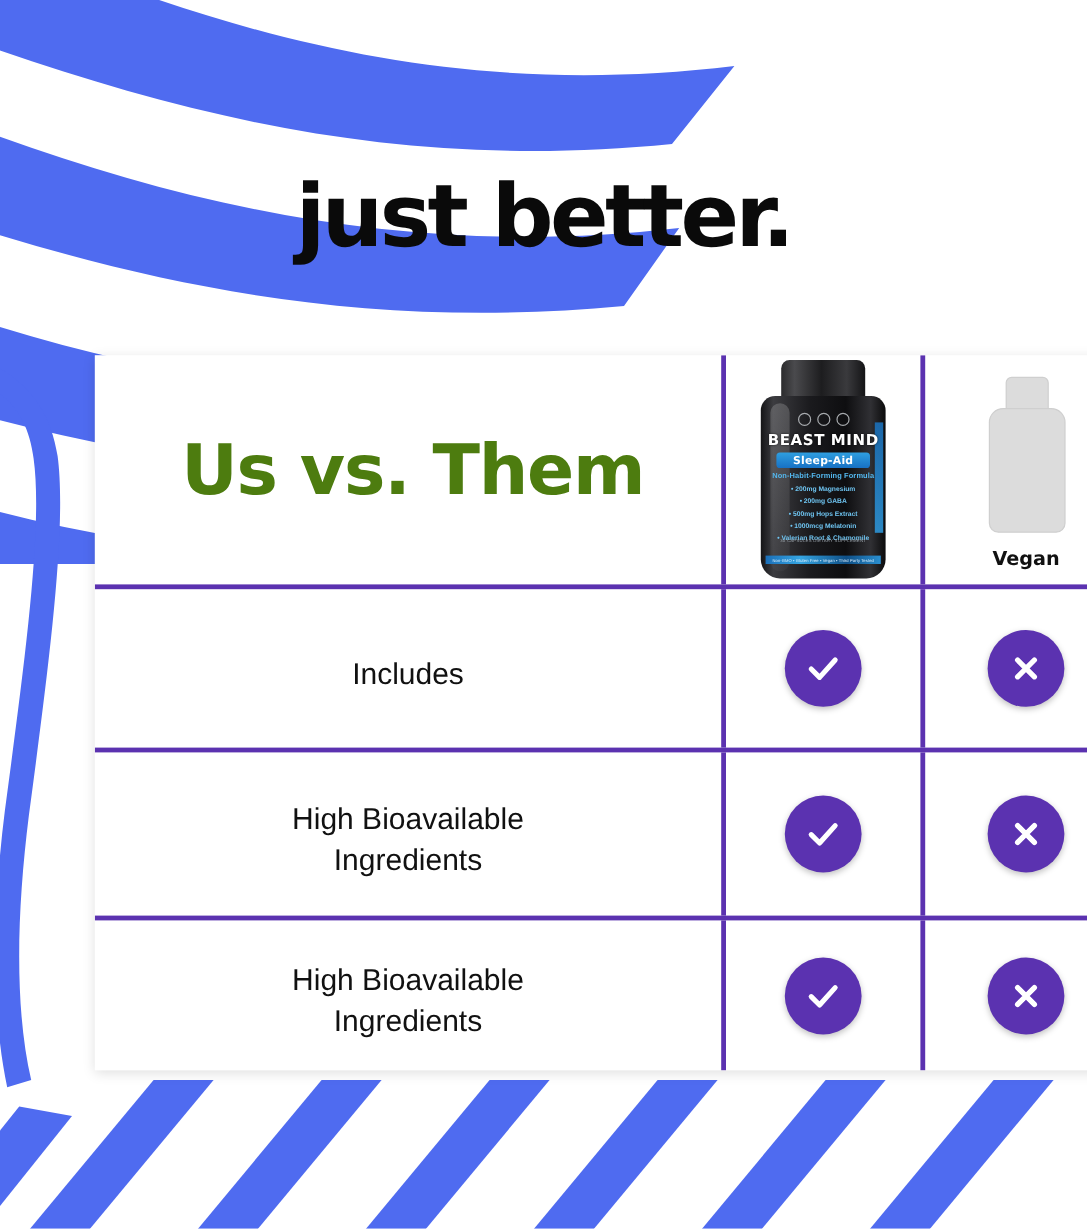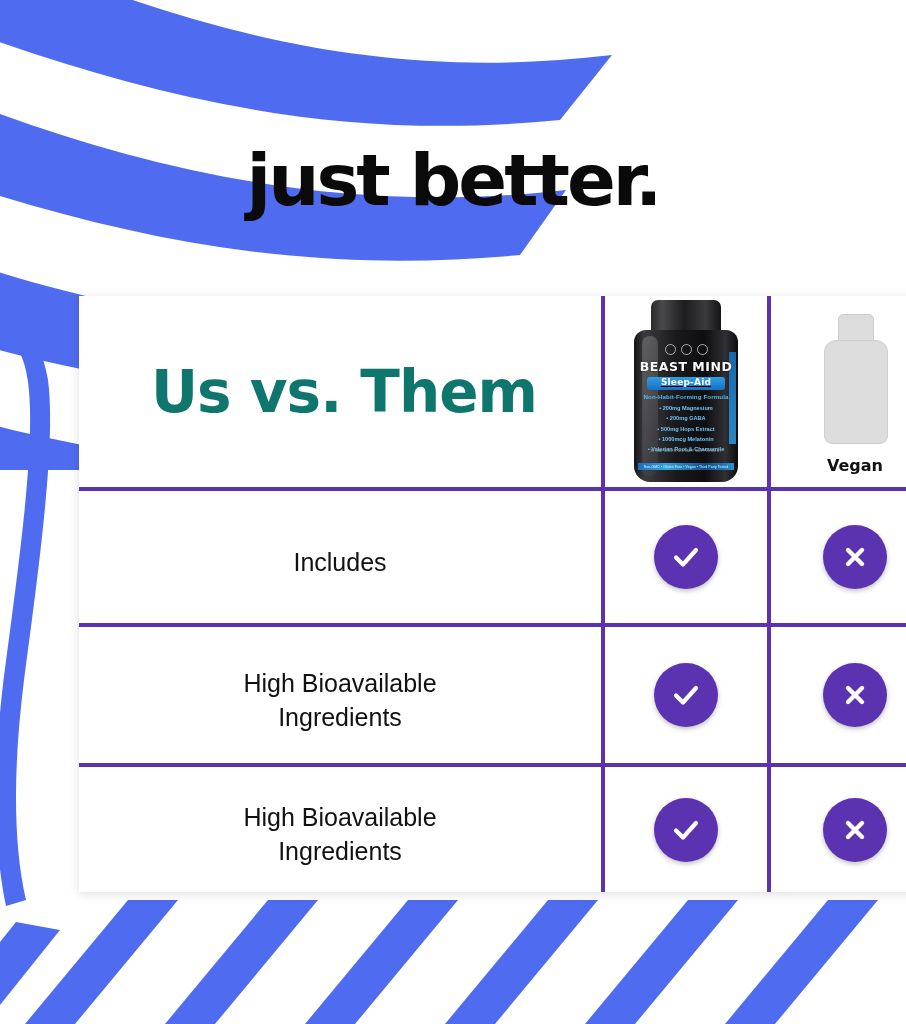--- a/index.html
+++ b/index.html
@@ -47,21 +47,21 @@
   .trow.r2{height:140px;border-top:4px solid #5B32B0;}
   .trow.r3{height:129px;border-top:4px solid #5B32B0;}
 
   .c-label{width:522px;display:flex;align-items:center;justify-content:center;box-sizing:border-box;}
   .c-us{width:166px;display:flex;align-items:center;justify-content:center;
         border-left:4px solid #5B32B0;box-sizing:border-box;position:relative;}
   .c-them{flex:1;display:flex;align-items:center;justify-content:center;
         border-left:4px solid #5B32B0;box-sizing:border-box;position:relative;}
 
   .title{
-    font-size:58px;font-weight:bold;color:#0f766e;letter-spacing:-1px;
+    font-size:58px;font-weight:bold;color:#4d7c0f;letter-spacing:-1px;
     font-family:"DejaVu Sans","Liberation Sans",sans-serif;
     text-align:center;width:100%;padding-left:8px;box-sizing:border-box;
   }
   .feature{
     font-size:25px;color:#111;text-align:center;line-height:1.35;
     font-family:"Liberation Sans",sans-serif;padding:0 16px;margin-top:11px;
   }
   .feature .ln{display:block;}
 
   
@@ -85,21 +85,21 @@
   .bsheen{position:absolute;left:8px;top:6px;width:16px;height:140px;border-radius:8px;
        background:linear-gradient(180deg,rgba(255,255,255,.18),rgba(255,255,255,.03));}
   .ico-row{position:absolute;top:14px;left:0;right:0;display:flex;justify-content:center;gap:5px;}
   .ico{width:9px;height:9px;border-radius:50%;border:1px solid #bfc3c7;opacity:.85;}
   .brand{position:absolute;top:29px;left:0;right:0;text-align:center;
        font-size:12.5px;font-weight:bold;color:#fff;letter-spacing:.5px;
        font-family:"DejaVu Sans","Liberation Sans",sans-serif;
        text-shadow:0 0 2px rgba(0,0,0,.8);}
   .pill{position:absolute;top:47px;left:13px;right:13px;height:13px;border-radius:3px;
        background:linear-gradient(180deg,#2f9fe0,#1771c4);
-       display:flex;align-items:flex-start;justify-content:center;text-decoration:underline;}
+       display:flex;align-items:flex-end;justify-content:center;}
   .pill span{font-size:9px;font-weight:bold;color:#fff;letter-spacing:.2px;
        font-family:"DejaVu Sans","Liberation Sans",sans-serif;}
   .sub{position:absolute;top:63px;left:0;right:0;text-align:center;font-size:6.2px;
        font-weight:bold;color:#53b7ee;letter-spacing:.1px;}
   .ing{position:absolute;top:73px;left:0;right:0;text-align:center;}
   .ing div{font-size:5.6px;color:#6fc5f2;line-height:1.85;font-weight:bold;white-space:nowrap;}
   .foot{position:absolute;top:119px;left:0;right:0;text-align:center;font-size:3.6px;
        color:#9aa3ab;letter-spacing:.2px;}
   .strip{position:absolute;bottom:12px;left:4px;right:4px;height:7px;
        background:linear-gradient(90deg,#1b6fb8,#35a5e2 30%,#0f4f86 70%,#2a8fd0);

